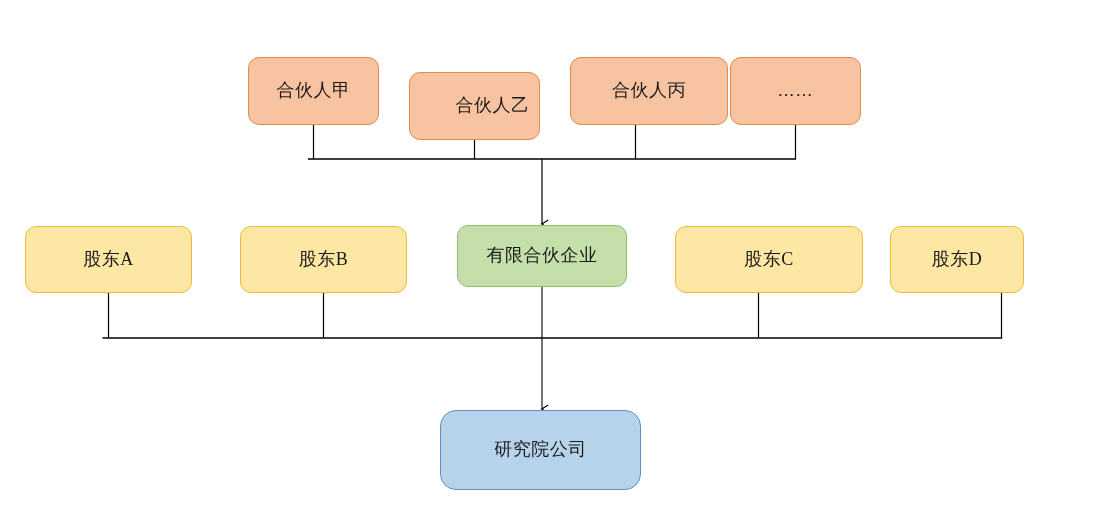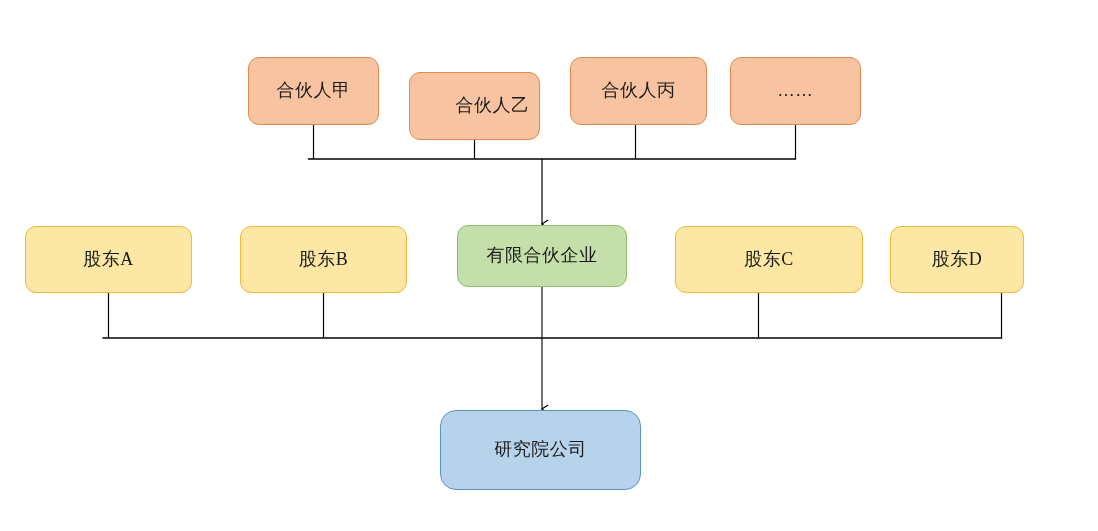--- a/index.html
+++ b/index.html
@@ -123,21 +123,21 @@
   </svg>
 
   <div class="node partner" style="left:248px; top:57px; width:131px; height:68px;">
     <span class="node-label">合伙人甲</span>
   </div>
 
   <div class="node partner" style="left:409px; top:72px; width:131px; height:68px;padding-left:36px;">
     <span class="node-label">合伙人乙</span>
   </div>
 
-  <div class="node partner" style="left:570px; top:57px; width:137px; height:68px;">
+  <div class="node partner" style="left:570px; top:57px; width:158px; height:68px;">
     <span class="node-label">合伙人丙</span>
   </div>
 
   <div class="node partner ellipsis" style="left:730px; top:57px; width:131px; height:68px;">
     <span class="node-label">……</span>
   </div>
 
   <div class="node shareholder" style="left:25px; top:226px; width:167px; height:67px;">
     <span class="node-label">股东A</span>
   </div>

